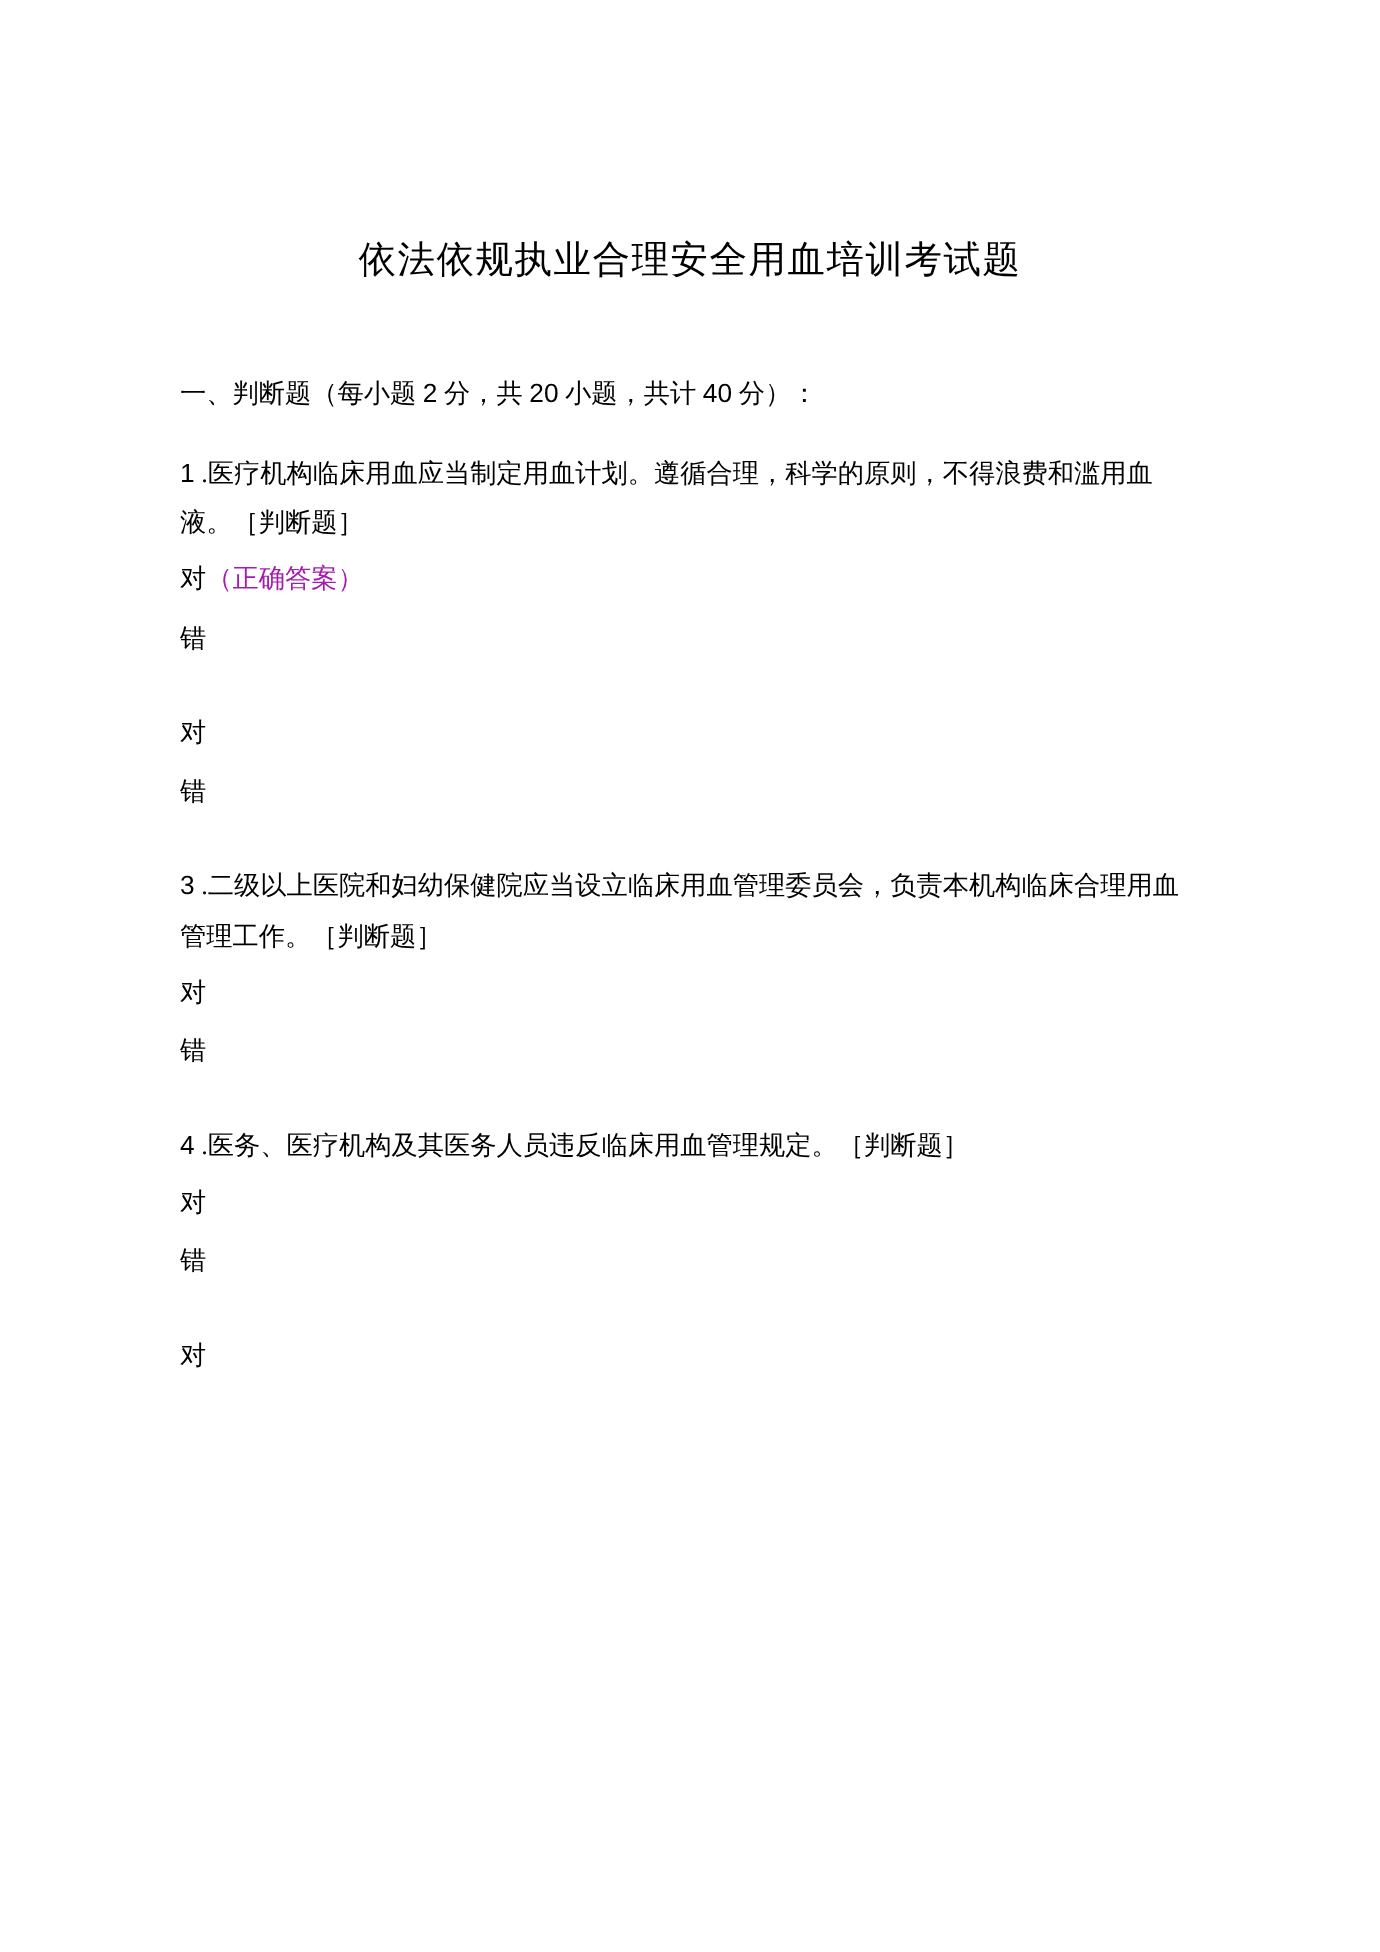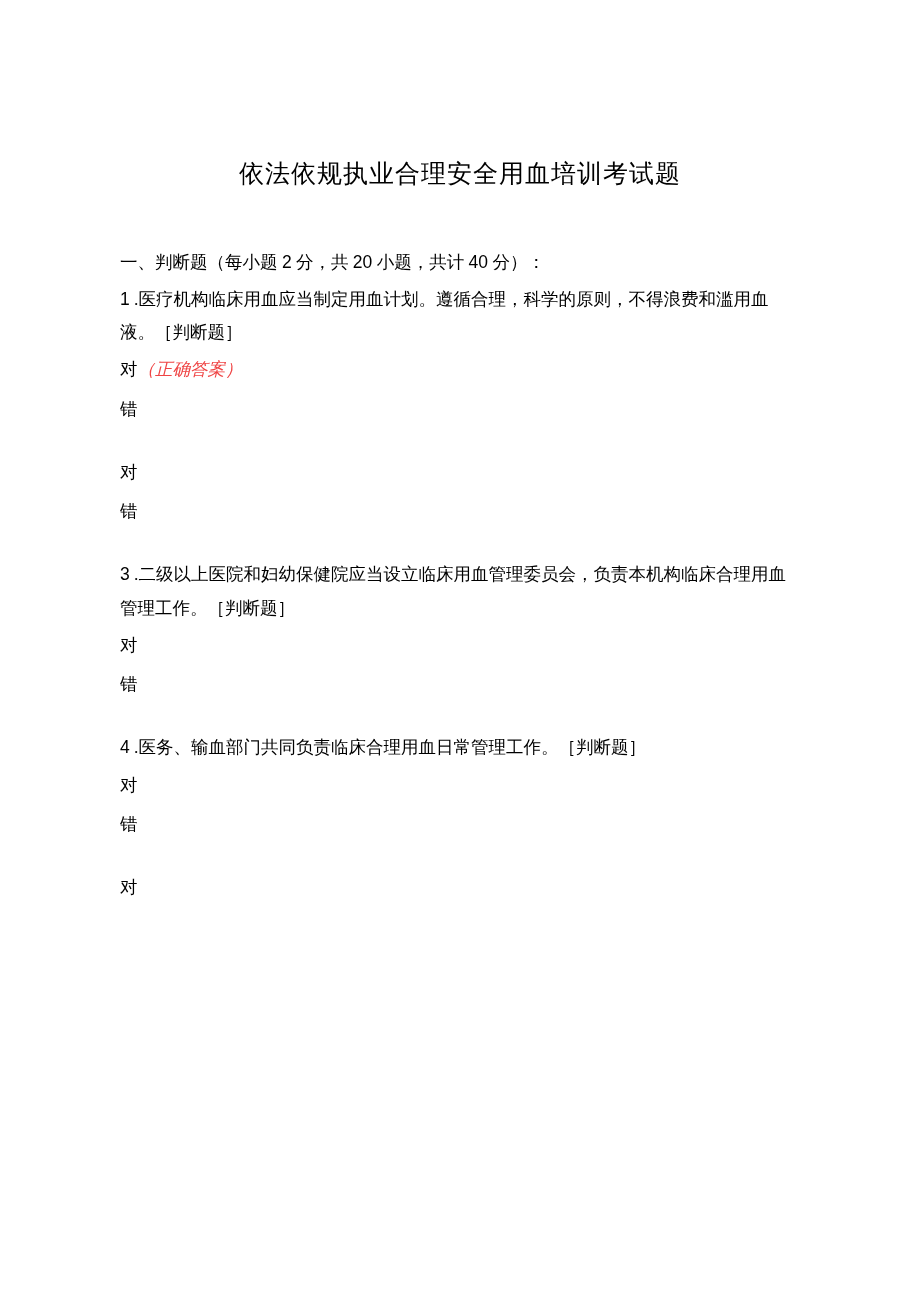--- a/index.html
+++ b/index.html
@@ -17,34 +17,33 @@
     font-size: 17.5px;
     line-height: 1.9;
   }
   .title {
     text-align: center;
     font-size: 25px;
     margin-bottom: 48px;
     letter-spacing: 1px;
   }
   .section-header {
-    margin-bottom: 4px;
+    margin-bottom: 20px;
   }
   .question {
     margin-bottom: 4px;
   }
   .options {
     margin-bottom: 30px;
   }
   .option {
     margin-bottom: 6px;
   }
   .correct-label {
-    color: #ef4444;
-    font-style: italic;
+    color: #a21caf;
   }
   .num {
     font-family: Arial, sans-serif;
   }
 </style>
 </head>
 <body>
 
 <div class="page">
 
@@ -71,21 +70,21 @@
 
   <div class="question">
     <span class="num">3</span><span> .</span><span>二级以上医院和妇幼保健院应当设立临床用血管理委员会，负责本机构临床合理用血管理工作。</span><span>［判断题］</span>
   </div>
   <div class="options">
     <div class="option">对</div>
     <div class="option">错</div>
   </div>
 
   <div class="question">
-    <span class="num">4</span><span> .</span><span>医务、输血部门共同负责临床合理用血日常管理工作。</span><span>［判断题］</span>
+    <span class="num">4</span><span> .</span><span>医务、医疗机构及其医务人员违反临床用血管理规定。</span><span>［判断题］</span>
   </div>
   <div class="options">
     <div class="option">对</div>
     <div class="option">错</div>
   </div>
 
   <div>
     <div class="option">对</div>
   </div>
 

